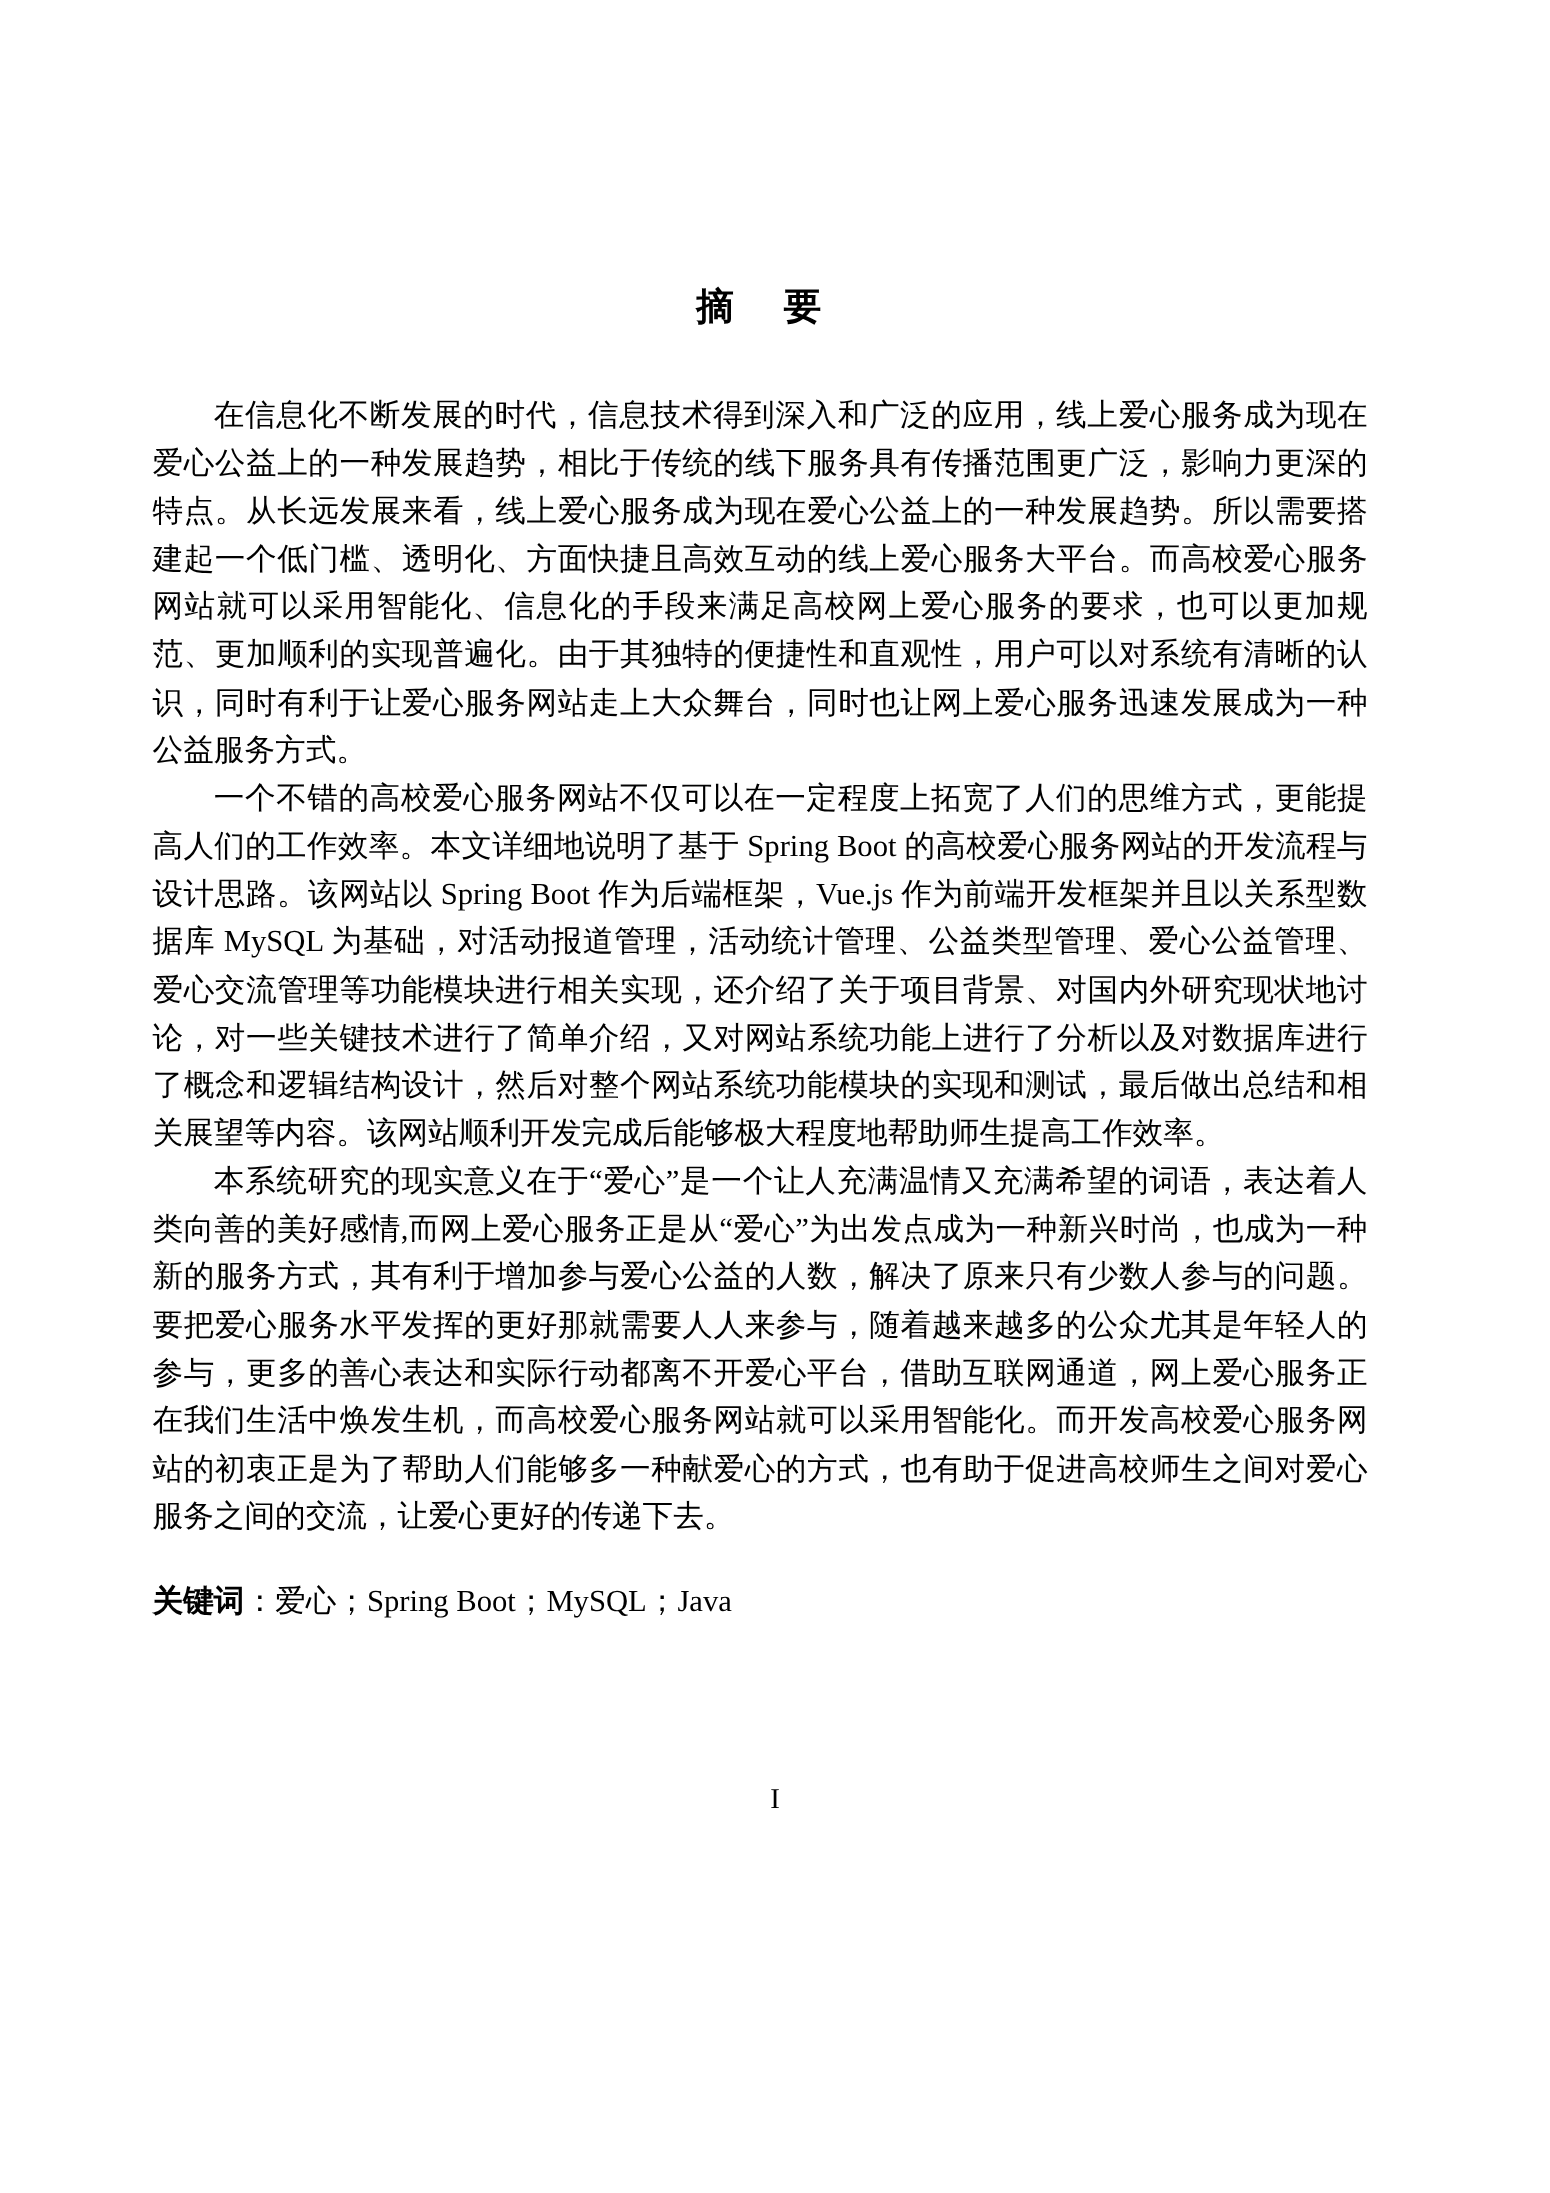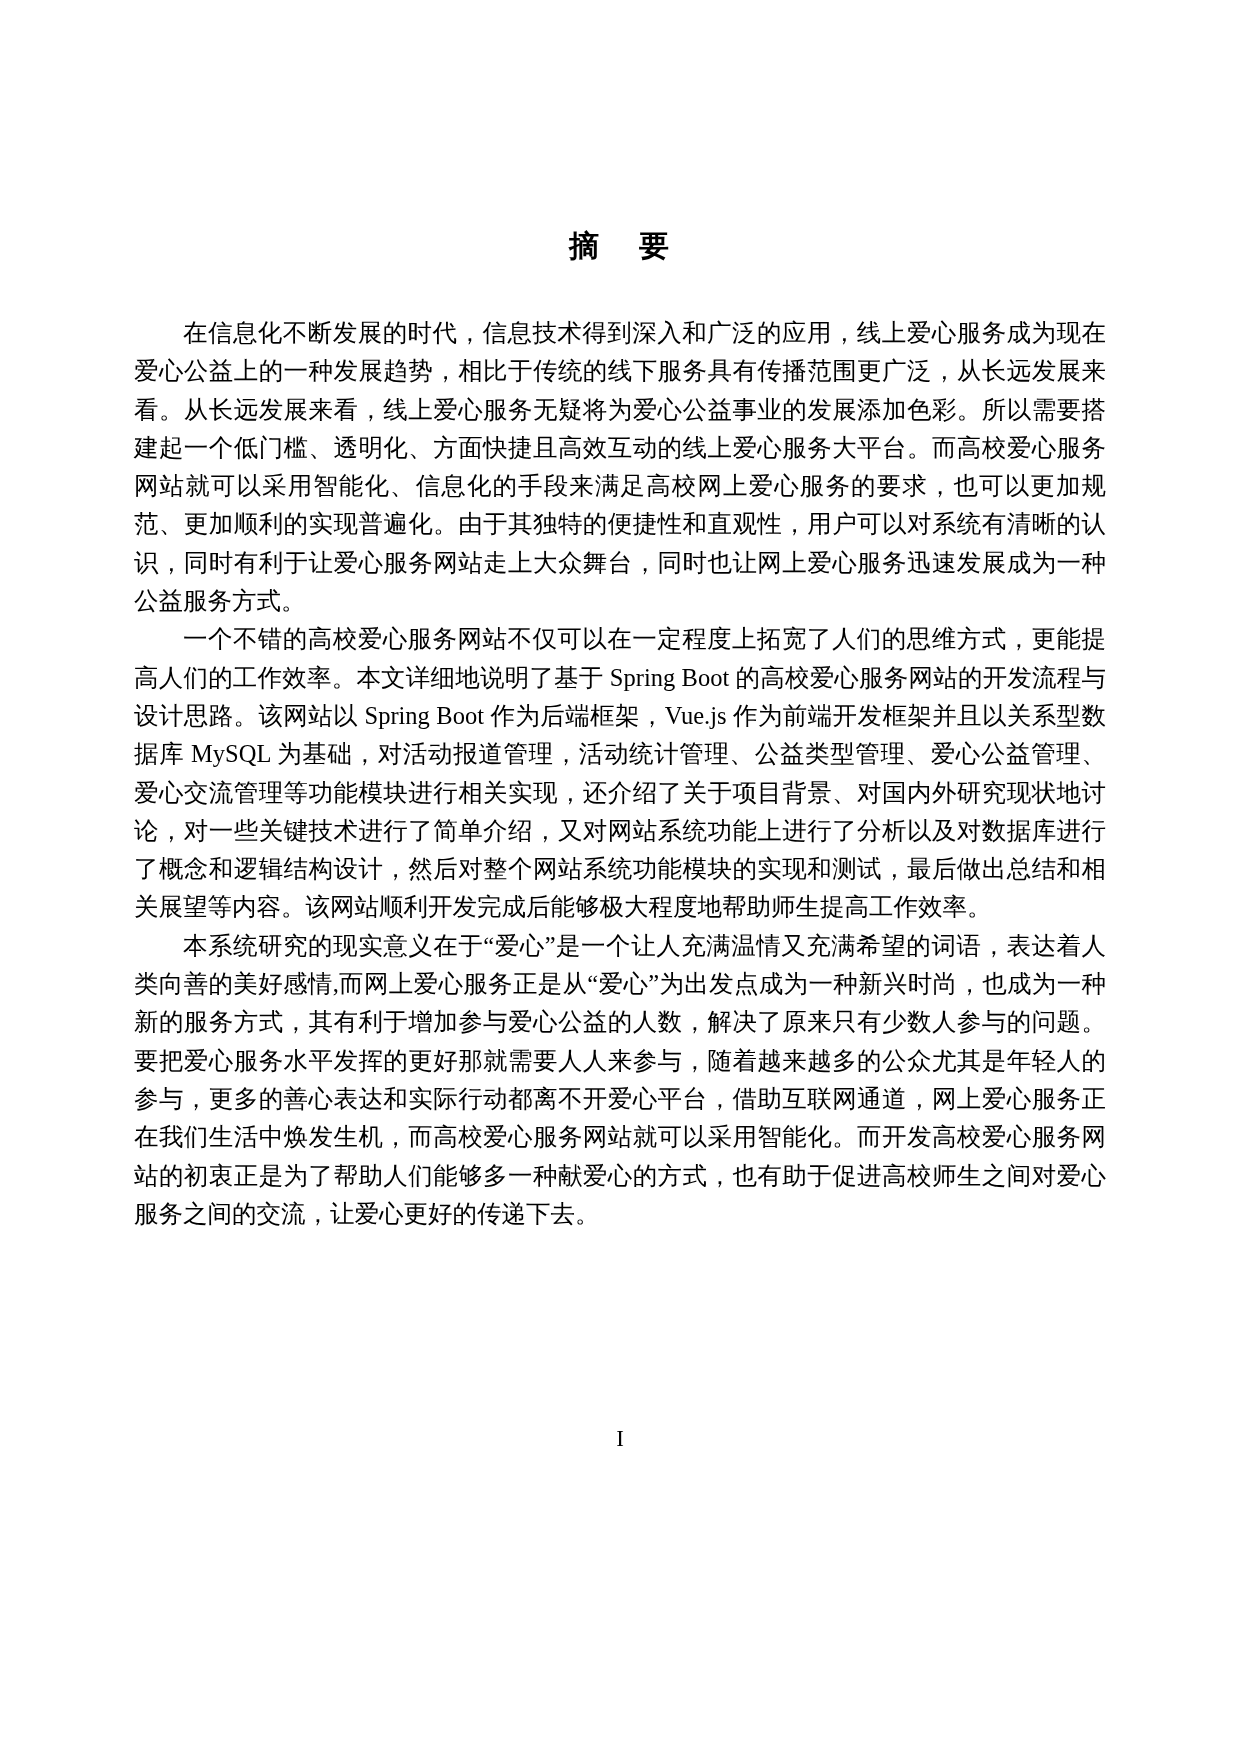--- a/index.html
+++ b/index.html
@@ -12,21 +12,21 @@
     width: 1240px;
     height: 1754px;
     margin: 0 auto;
     background: #ffffff;
     box-sizing: border-box;
     font-family: "Liberation Serif", "DejaVu Serif", serif;
     color: #000000;
   }
   .content {
     position: absolute;
-    left: 134px;
+    left: 122px;
     top: 0;
     width: 972px;
   }
   .doc-title {
     text-align: center;
     font-family: "Liberation Sans", "DejaVu Sans", sans-serif;
     font-size: 30px;
     font-weight: 700;
     letter-spacing: 2px;
     margin: 0;
@@ -74,22 +74,23 @@
 </style>
 </head>
 <body>
 
 <div class="page">
 
   <div class="content">
 
     <h1 class="doc-title"><span>摘</span><span class="gap"></span><span>要</span></h1>
 
-    <p class="body-text para-first">在信息化不断发展的时代，信息技术得到深入和广泛的应用，线上爱心服务成为现在爱心公益上的一种发展趋势，相比于传统的线下服务具有传播范围更广泛，从长远发展来看。从长远发展来看，线上爱心服务无疑将为爱心公益事业的发展添加色彩。所以需要搭建起一个低门槛、透明化、方面快捷且高效互动的线上爱心服务大平台。而高校爱心服务网站就可以采用智能化、信息化的手段来满足高校网上爱心服务的要求，也可以更加规范、更加顺利的实现普遍化。由于其独特的便捷性和直观性，用户可以对系统有清晰的认识，同时有利于让爱心服务网站走上大众舞台，同时也让网上爱心服务迅速发展成为一种公益服务方式。</p>
+    <p class="body-text para-first">在信息化不断发展的时代，信息技术得到深入和广泛的应用，线上爱心服务成为现在爱心公益上的一种发展趋势，相比于传统的线下服务具有传播范围更广泛，影响力更深的特点。从长远发展来看，线上爱心服务成为现在爱心公益上的一种发展趋势。所以需要搭建起一个低门槛、透明化、方面快捷且高效互动的线上爱心服务大平台。而高校爱心服务网站就可以采用智能化、信息化的手段来满足高校网上爱心服务的要求，也可以更加规范、更加顺利的实现普遍化。由于其独特的便捷性和直观性，用户可以对系统有清晰的认识，同时有利于让爱心服务网站走上大众舞台，同时也让网上爱心服务迅速发展成为一种公益服务方式。</p>
     <p class="body-text">一个不错的高校爱心服务网站不仅可以在一定程度上拓宽了人们的思维方式，更能提高人们的工作效率。本文详细地说明了基于 Spring Boot 的高校爱心服务网站的开发流程与设计思路。该网站以 Spring Boot 作为后端框架，Vue.js 作为前端开发框架并且以关系型数据库 MySQL 为基础，对活动报道管理，活动统计管理、公益类型管理、爱心公益管理、爱心交流管理等功能模块进行相关实现，还介绍了关于项目背景、对国内外研究现状地讨论，对一些关键技术进行了简单介绍，又对网站系统功能上进行了分析以及对数据库进行了概念和逻辑结构设计，然后对整个网站系统功能模块的实现和测试，最后做出总结和相关展望等内容。该网站顺利开发完成后能够极大程度地帮助师生提高工作效率。</p>
     <p class="body-text">本系统研究的现实意义在于“爱心”是一个让人充满温情又充满希望的词语，表达着人类向善的美好感情,而网上爱心服务正是从“爱心”为出发点成为一种新兴时尚，也成为一种新的服务方式，其有利于增加参与爱心公益的人数，解决了原来只有少数人参与的问题。要把爱心服务水平发挥的更好那就需要人人来参与，随着越来越多的公众尤其是年轻人的参与，更多的善心表达和实际行动都离不开爱心平台，借助互联网通道，网上爱心服务正在我们生活中焕发生机，而高校爱心服务网站就可以采用智能化。而开发高校爱心服务网站的初衷正是为了帮助人们能够多一种献爱心的方式，也有助于促进高校师生之间对爱心服务之间的交流，让爱心更好的传递下去。</p>
 
+    <p class="keywords"><span class="kw-label">关键词</span><span>：爱心；Spring Boot；MySQL；Java</span></p>
 
   </div>
 
   <div class="footer">I</div>
 
 </div>
 
 </body></html>

